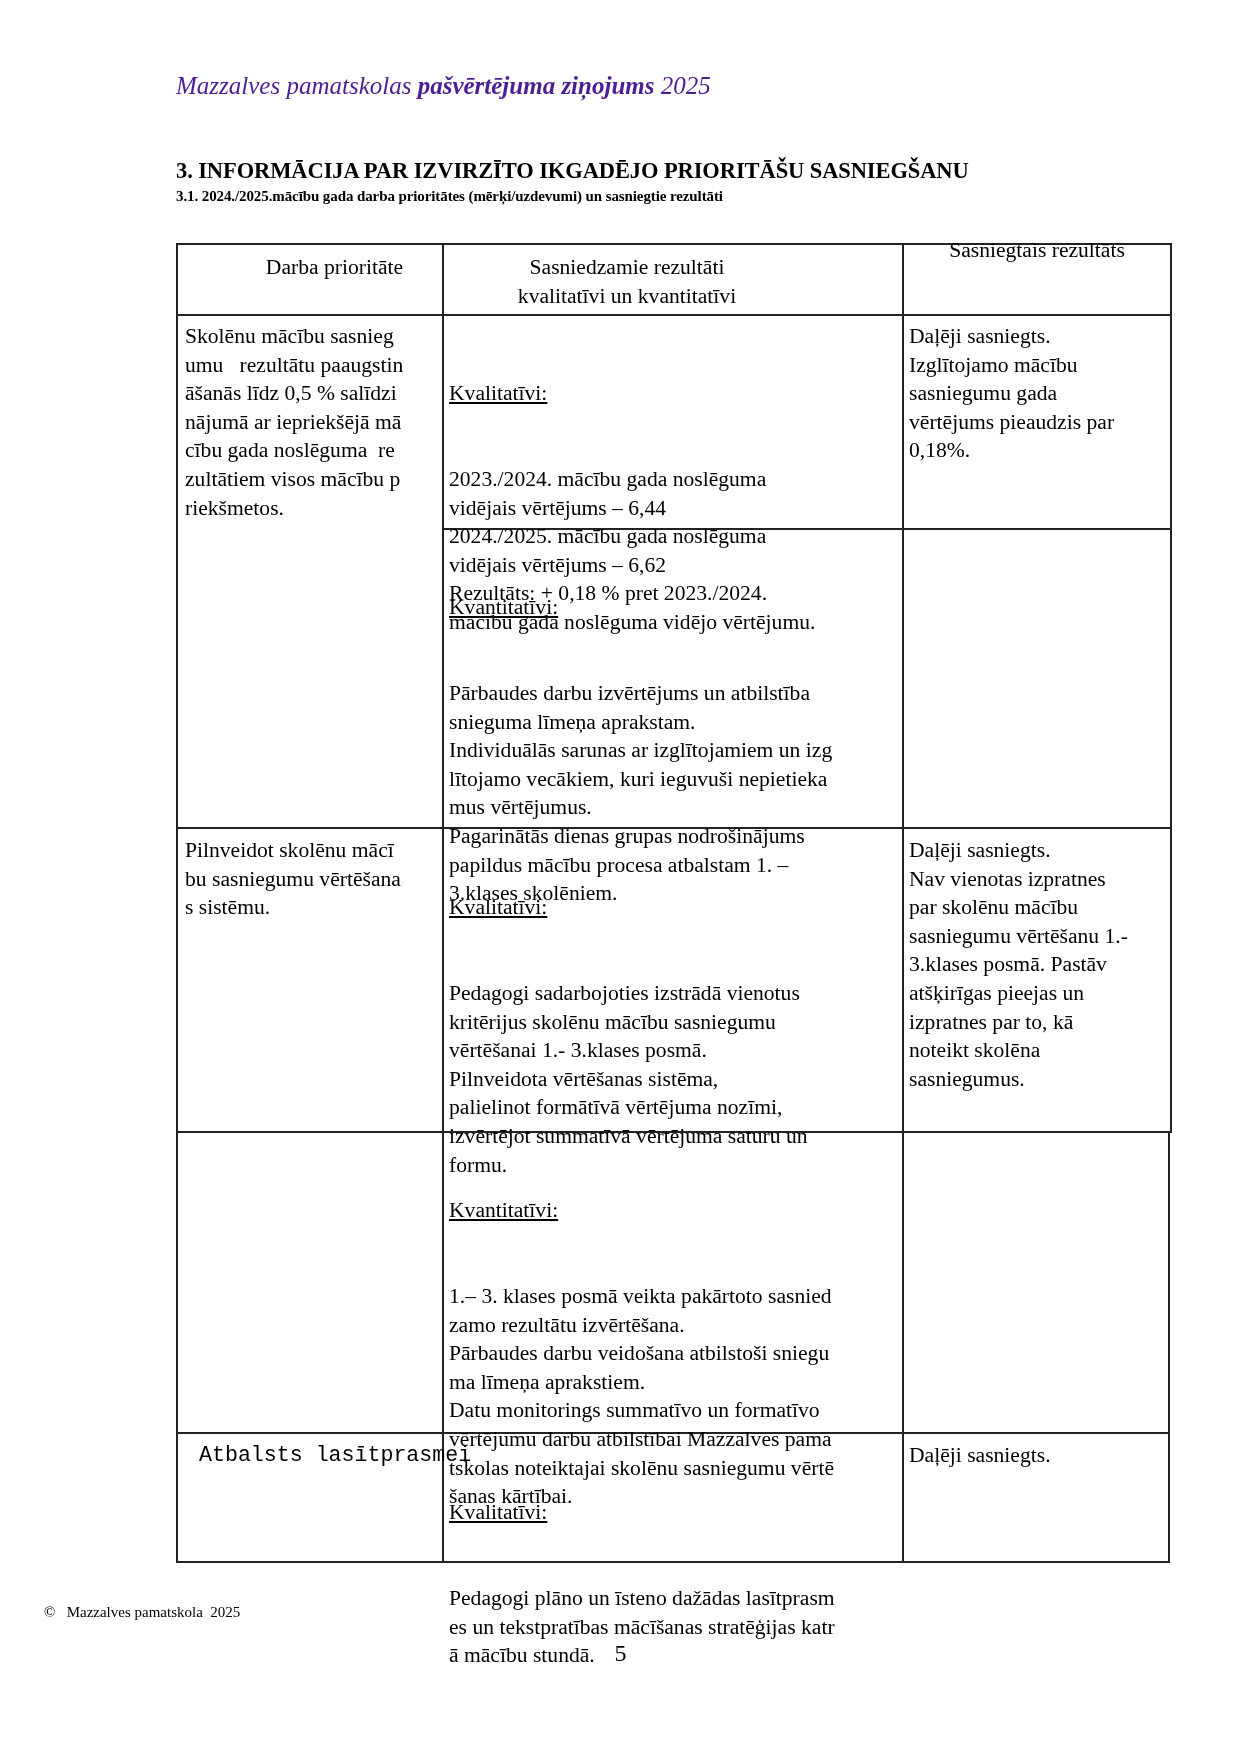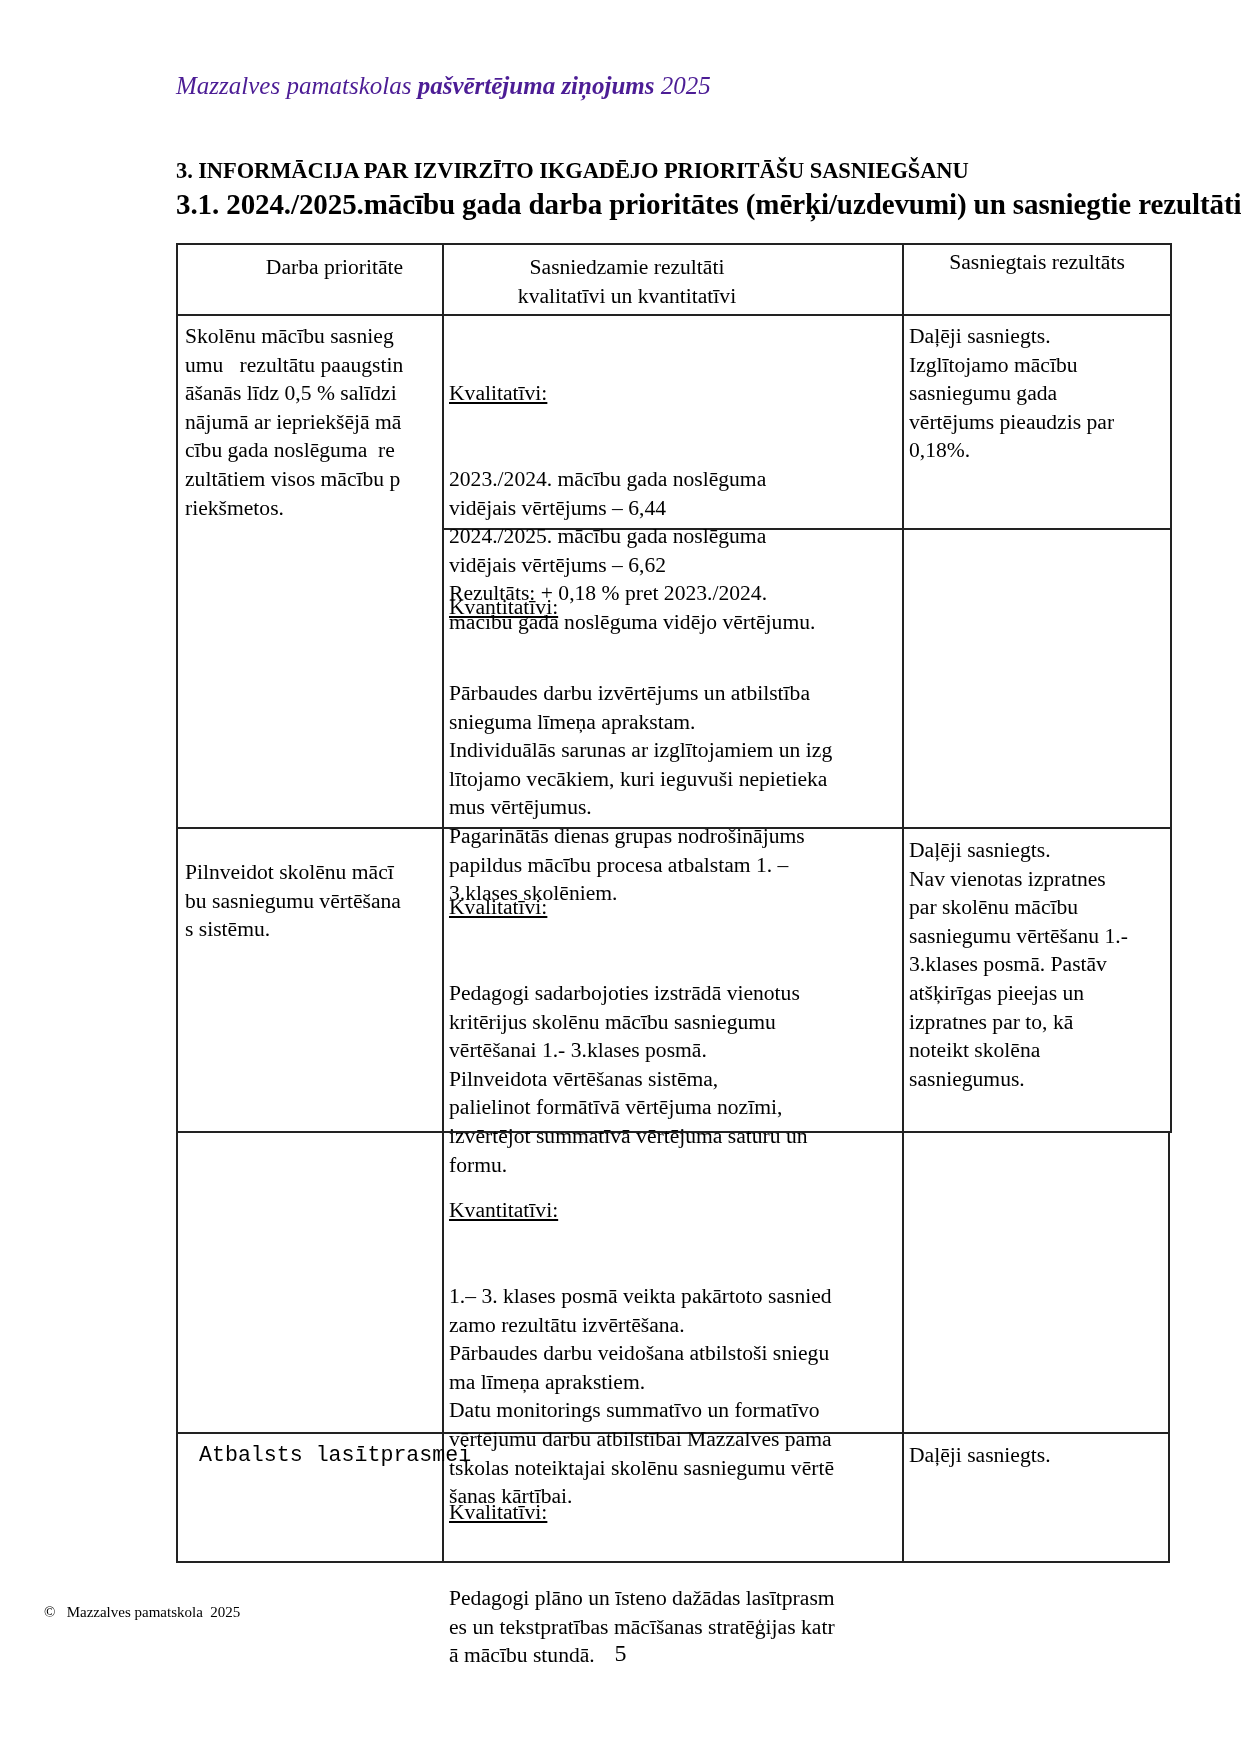--- a/index.html
+++ b/index.html
@@ -14,21 +14,21 @@
     white-space: nowrap;
   }
   .running-header b { font-weight: bold; }
   .heading1 {
     position: absolute; left: 176px; top: 158px;
     font-size: 22.5px; font-weight: bold; white-space: nowrap;
     letter-spacing: -0.1px;
   }
   .heading2 {
     position: absolute; left: 176px; top: 188px;
-    font-size: 29px; font-weight: bold; white-space: nowrap;
+    font-size: 15px; font-weight: bold; white-space: nowrap;
     letter-spacing: -0.1px;
   }
   .grid { position: absolute; left: 0; top: 0; width: 1241px; height: 1755px; pointer-events: none; }
   .ln { position: absolute; background: #222; }
   .cell {
     position: absolute; font-size: 21.6px; line-height: 28.6px;
     white-space: pre; overflow: visible;
   }
   .center { text-align: center; }
   .u { text-decoration: underline; }
@@ -63,21 +63,21 @@
   <div class="ln" style="left:442px; top:528px; width:730px; height:2px;"></div>
   <div class="ln" style="left:176px; top:827px; width:996px; height:2px;"></div>
   <div class="ln" style="left:176px; top:1131px; width:996px; height:2px;"></div>
   <div class="ln" style="left:176px; top:1432px; width:994px; height:2px;"></div>
   <div class="ln" style="left:176px; top:1561px; width:994px; height:2px;"></div>
 </div>
 
 <div class="cell center" style="left:178px; width:313px; top:253px;">Darba prioritāte</div>
 <div class="cell center" style="left:444px; width:366px; top:253px;">Sasniedzamie rezultāti
 kvalitatīvi un kvantitatīvi</div>
-<div class="cell center" style="left:904px; width:266px; top:248px;">Sasniegtais rezultāts</div>
+<div class="cell center" style="left:904px; width:266px; top:236px;">Sasniegtais rezultāts</div>
 
 <div class="cell" style="left:185px; top:322px;">Skolēnu mācību sasnieg
 umu   rezultātu paaugstin
 āšanās līdz 0,5 % salīdzi
 nājumā ar iepriekšējā mā
 cību gada noslēguma  re
 zultātiem visos mācību p
 riekšmetos.</div>
 <div class="cell" style="left:449px; top:322px;">
   <div class="u">Kvalitatīvi:</div>
@@ -98,21 +98,21 @@
   <div>Pārbaudes darbu izvērtējums un atbilstība
 snieguma līmeņa aprakstam.
 Individuālās sarunas ar izglītojamiem un izg
 lītojamo vecākiem, kuri ieguvuši nepietieka
 mus vērtējumus.
 Pagarinātās dienas grupas nodrošinājums
 papildus mācību procesa atbalstam 1. –
 3.klases skolēniem.</div>
 </div>
 
-<div class="cell" style="left:185px; top:858px;">Pilnveidot skolēnu mācī
+<div class="cell" style="left:185px; top:836px;">Pilnveidot skolēnu mācī
 bu sasniegumu vērtēšana
 s sistēmu.</div>
 <div class="cell" style="left:449px; top:836px;">
   <div class="u">Kvalitatīvi:</div>
   <div>Pedagogi sadarbojoties izstrādā vienotus
 kritērijus skolēnu mācību sasniegumu
 vērtēšanai 1.- 3.klases posmā.
 Pilnveidota vērtēšanas sistēma,
 palielinot formātīvā vērtējuma nozīmi,
 izvērtējot summatīvā vērtējuma saturu un

